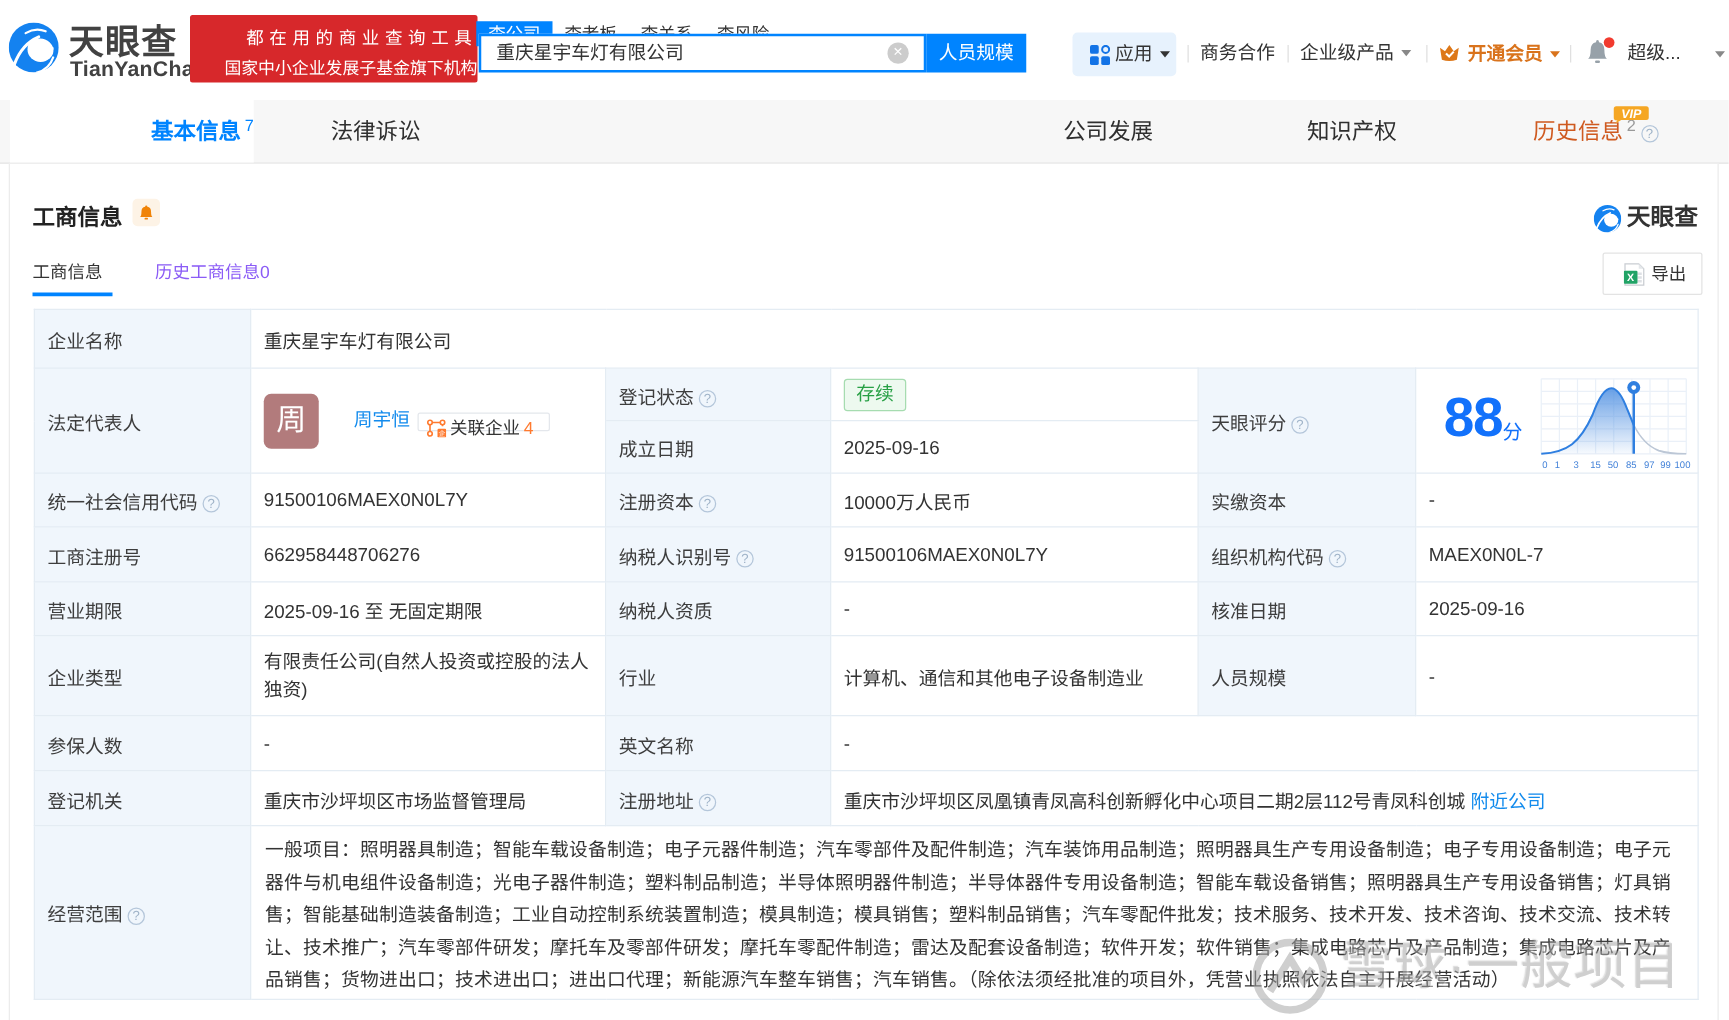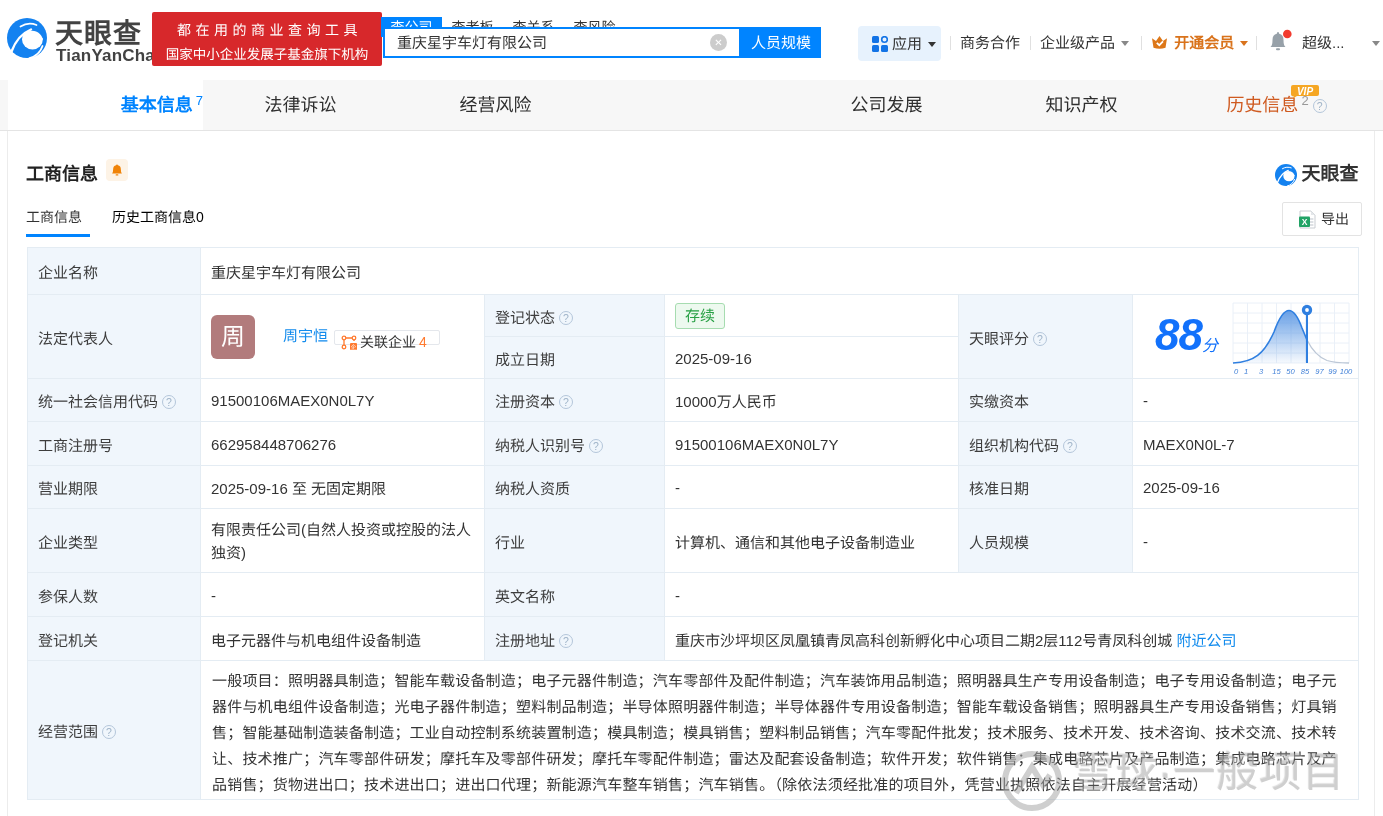--- a/index.html
+++ b/index.html
@@ -4,21 +4,21 @@
 <style>
 * { margin:0; padding:0; box-sizing:border-box; }
 html,body { width:1383px; height:816px; background:#fff; font-family:"Liberation Sans",sans-serif; overflow:hidden; }
 .abs { position:absolute; }
 #page { position:relative; width:1383px; height:816px; overflow:hidden;}
 
 
 #header { position:absolute; left:0; top:0; width:1383px; height:80px; background:#fff; }
 #logoTxt { position:absolute; left:55px; top:11px; font-size:28px; font-weight:bold; color:#424242; letter-spacing:1px; }
 #logoSub { position:absolute; left:56px; top:46px; font-size:17px; font-weight:bold; color:#424242; letter-spacing:0.2px;}
-#banner { position:absolute; left:152px; top:12px; width:230px; height:54px; background:#d7282b; color:#fff; border-radius:2px; text-align:center; }
+#banner { position:absolute; left:152px; top:12px; width:230px; height:54px; background:#d7282b; color:#fff; border-radius:2px; text-align:right; }
 #banner .l1 { font-size:14px; letter-spacing:4.5px; margin-top:7px; margin-left:5px; white-space:nowrap;}
 #banner .l2 { font-size:13.5px; letter-spacing:0; margin-top:4px; white-space:nowrap;}
 
 #stabs { position:absolute; left:381px; top:7px; height:20px;margin-top:10px; }
 #stabs .st { display:inline-block; width:61px; font-size:14px; color:#333; line-height:20px; text-align:center; vertical-align:top;}
 #stabs .st.on { background:#0084ff; color:#fff; }
 #sbox { position:absolute; left:383px; top:27px; width:358px; height:31px; border:2px solid #0084ff; background:#fff; line-height:27px; font-size:15px; color:#333; padding-left:12px; white-space:nowrap;}
 #sclear { position:absolute; left:710px; top:34px; width:17px; height:17px; border-radius:50%; background:#ccc; color:#fff; font-size:10px; text-align:center; line-height:17px;}
 #sbtn { position:absolute; left:741px; top:27px; width:80px; height:31px; background:#0084ff; color:#fff; font-size:15px; text-align:center; line-height:31px; }
 
@@ -35,21 +35,21 @@
 #nav .t .cnt { font-size:13px; color:#999; position:relative; top:-6px; margin-left:3px; font-weight:normal;}
 #nav .t.his { color:#cf5a20; }
 
 
 #content { position:absolute; left:7px; top:131px; width:1368px; height:685px; background:#fff; border-left:1px solid #ececec; border-right:1px solid #ececec; }
 #secTitle { position:absolute; left:18px; top:28px; font-size:18px; font-weight:bold; color:#222; }
 #bellBadge { position:absolute; left:98px; top:28px; width:22px; height:22px; background:#fdf3e6; border-radius:4px; text-align:center;}
 #tycSmall { position:absolute; left:1267px; top:27px; }
 #subTabs { position:absolute; left:18px; top:75px; font-size:14px;}
 #subTabs .on { color:#333; padding-bottom:8px; border-bottom:3px solid #0084ff; display:inline-block; padding-right:8px;}
-#subTabs .off { color:#000000; margin-left:22px;}
+#subTabs .off { color:#8b5cf6; margin-left:34px;}
 #exportBtn { position:absolute; left:1274px; top:71px; width:80px; height:34px; border:1px solid #e3e3e3; border-radius:2px; font-size:14px; color:#333; background:#fff;}
 
 
 #tbl { position:absolute; left:19px; top:116px; border-collapse:collapse; table-layout:fixed; font-size:15px; color:#333; }
 #tbl td { border:1px solid #e4ecf3; padding:1px 10px 0; vertical-align:middle; background:#fff; word-break:break-all;}
 #tbl td.lb { background:#f0f6fc; color:#3d3d3d; }
 .qm { display:inline-block; width:14px; height:14px; border:1px solid #b4c6da; border-radius:50%; color:#9fb3c8; font-size:10.5px; line-height:12.5px; text-align:center; margin-left:4px; vertical-align:1px; font-weight:normal;}
 a.blue { color:#128bed; text-decoration:none; }
 #cunxu { display:inline-block; height:26px; line-height:24px; padding:0 9px; border:1px solid #a6dcb0; background:#edf9ef; color:#28a045; border-radius:3px; font-size:15px;}
 #avatar { display:inline-block; width:44px; height:44px; background:#b27b7c; color:#fff; border-radius:6px; font-size:24px; text-align:center; line-height:44px; vertical-align:middle;}
@@ -111,21 +111,20 @@
         <rect x="9" y="19.3" width="4" height="2" rx="1" fill="#97a1a9"></rect>
         <circle cx="20.3" cy="5" r="4.3" fill="#f23b2f"></circle>
       </svg>
     <div class="mi" style="left:1302px;">超级...</div>
     <span class="caret gray abs" style="left:1366px; top:41px;"></span>
   </div>
 
   <div id="nav">
     <div class="t on" style="left:8px;">基本信息<span class="cnt" style="color:#0084ff">7</span></div>
     <div class="t" style="left:203px;">法律诉讼</div>
-    <div class="t" style="left:398px;">经营风险</div>
     <div class="t" style="left:789px;text-align:center;">公司发展</div>
     <div class="t" style="left:984px;">知识产权</div>
     <div class="t his" style="left:1179px;">历史信息<span class="cnt">2</span><span class="qm">?</span>
       <svg class="abs" style="left:111px;top:3px;" width="30" height="16" viewBox="0 0 30 16">
           <path d="M3 2 h24 a2 2 0 0 1 2 2 v7 a2 2 0 0 1 -2 2 h-20 l-5 3 2 -3 a2 2 0 0 1 -3 -2 v-7 a2 2 0 0 1 2 -2 Z" fill="#f5a623"></path>
           <text x="15" y="11.5" font-size="10" font-weight="bold" fill="#fff" text-anchor="middle" font-style="italic">VIP</text>
         </svg>
     </div>
   </div>
 
@@ -180,21 +179,21 @@
                   <circle cx="3" cy="3" r="1.8" fill="none" stroke="#ff7a2f" stroke-width="1.3"></circle>
                   <circle cx="13" cy="3" r="1.8" fill="none" stroke="#ff7a2f" stroke-width="1.3"></circle>
                   <circle cx="3" cy="12" r="1.8" fill="none" stroke="#ff7a2f" stroke-width="1.3"></circle>
                   <path d="M4.8 3 h6.4 M3 4.8 v5.4 M13 4.8 v1.2" stroke="#ff7a2f" stroke-width="1.3"></path>
                   <rect x="9" y="8" width="7" height="7" rx="1" fill="#ff7a2f"></rect>
                   <text x="12.5" y="13.6" font-size="5.5" fill="#fff" text-anchor="middle">企</text>
                 </svg>关联企业<b>4</b></span></td>
         <td class="lb">登记状态<span class="qm">?</span></td>
         <td><span id="cunxu">存续</span></td>
         <td class="lb" rowspan="2">天眼评分<span class="qm">?</span></td>
-        <td rowspan="2" style="padding:0;font-style:italic;">
+        <td rowspan="2" style="padding:0;">
           <div style="position:relative; width:224px; height:82px;">
             <span class="abs" id="score88" style="left:22px; top:14px;">88</span>
                 <span class="abs" id="scoreFen" style="left:69px; top:36px;">分</span>
             <svg class="abs" style="left:99px; top:6px;" width="122" height="76" viewBox="0 0 122 76">
               <g stroke="#eaf0f8" stroke-width="1" fill="none">
                 <path d="M1 1 H117 M1 11 H117 M1 21 H117 M1 31 H117 M1 41 H117 M1 51 H117 M1 61 H117"></path>
                 <path d="M1 1 V61 M15.5 1 V61 M30 1 V61 M44.5 1 V61 M59 1 V61 M73.5 1 V61 M88 1 V61 M102.5 1 V61 M117 1 V61"></path>
               </g>
               <defs>
                     <linearGradient id="bg1" x1="0" y1="0" x2="0" y2="1">
@@ -260,21 +259,21 @@
             <td>-</td>
           </tr>
       <tr style="height:44px">
             <td class="lb">参保人数</td>
             <td>-</td>
             <td class="lb">英文名称</td>
             <td colspan="3">-</td>
           </tr>
       <tr style="height:44px">
             <td class="lb">登记机关</td>
-            <td>电子元器件与机电组件设备制造</td>
+            <td>重庆市沙坪坝区市场监督管理局</td>
             <td class="lb">注册地址<span class="qm">?</span></td>
             <td colspan="3">重庆市沙坪坝区凤凰镇青凤高科创新孵化中心项目二期2层112号青凤科创城 <a class="blue">附近公司</a></td>
           </tr>
       <tr style="height:139px">
             <td class="lb">经营范围<span class="qm">?</span></td>
             <td colspan="5" style="line-height:26px; padding:7px 11px 0; vertical-align:top; letter-spacing:0.2px;">一般项目：照明器具制造；智能车载设备制造；电子元器件制造；汽车零部件及配件制造；汽车装饰用品制造；照明器具生产专用设备制造；电子专用设备制造；电子元器件与机电组件设备制造；光电子器件制造；塑料制品制造；半导体照明器件制造；半导体器件专用设备制造；智能车载设备销售；照明器具生产专用设备销售；灯具销售；智能基础制造装备制造；工业自动控制系统装置制造；模具制造；模具销售；塑料制品销售；汽车零配件批发；技术服务、技术开发、技术咨询、技术交流、技术转让、技术推广；汽车零部件研发；摩托车及零部件研发；摩托车零配件制造；雷达及配套设备制造；软件开发；软件销售；集成电路芯片及产品制造；集成电路芯片及产品销售；货物进出口；技术进出口；进出口代理；新能源汽车整车销售；汽车销售。（除依法须经批准的项目外，凭营业执照依法自主开展经营活动）</td>
           </tr>
     </tbody>
       </table>
   </div>

